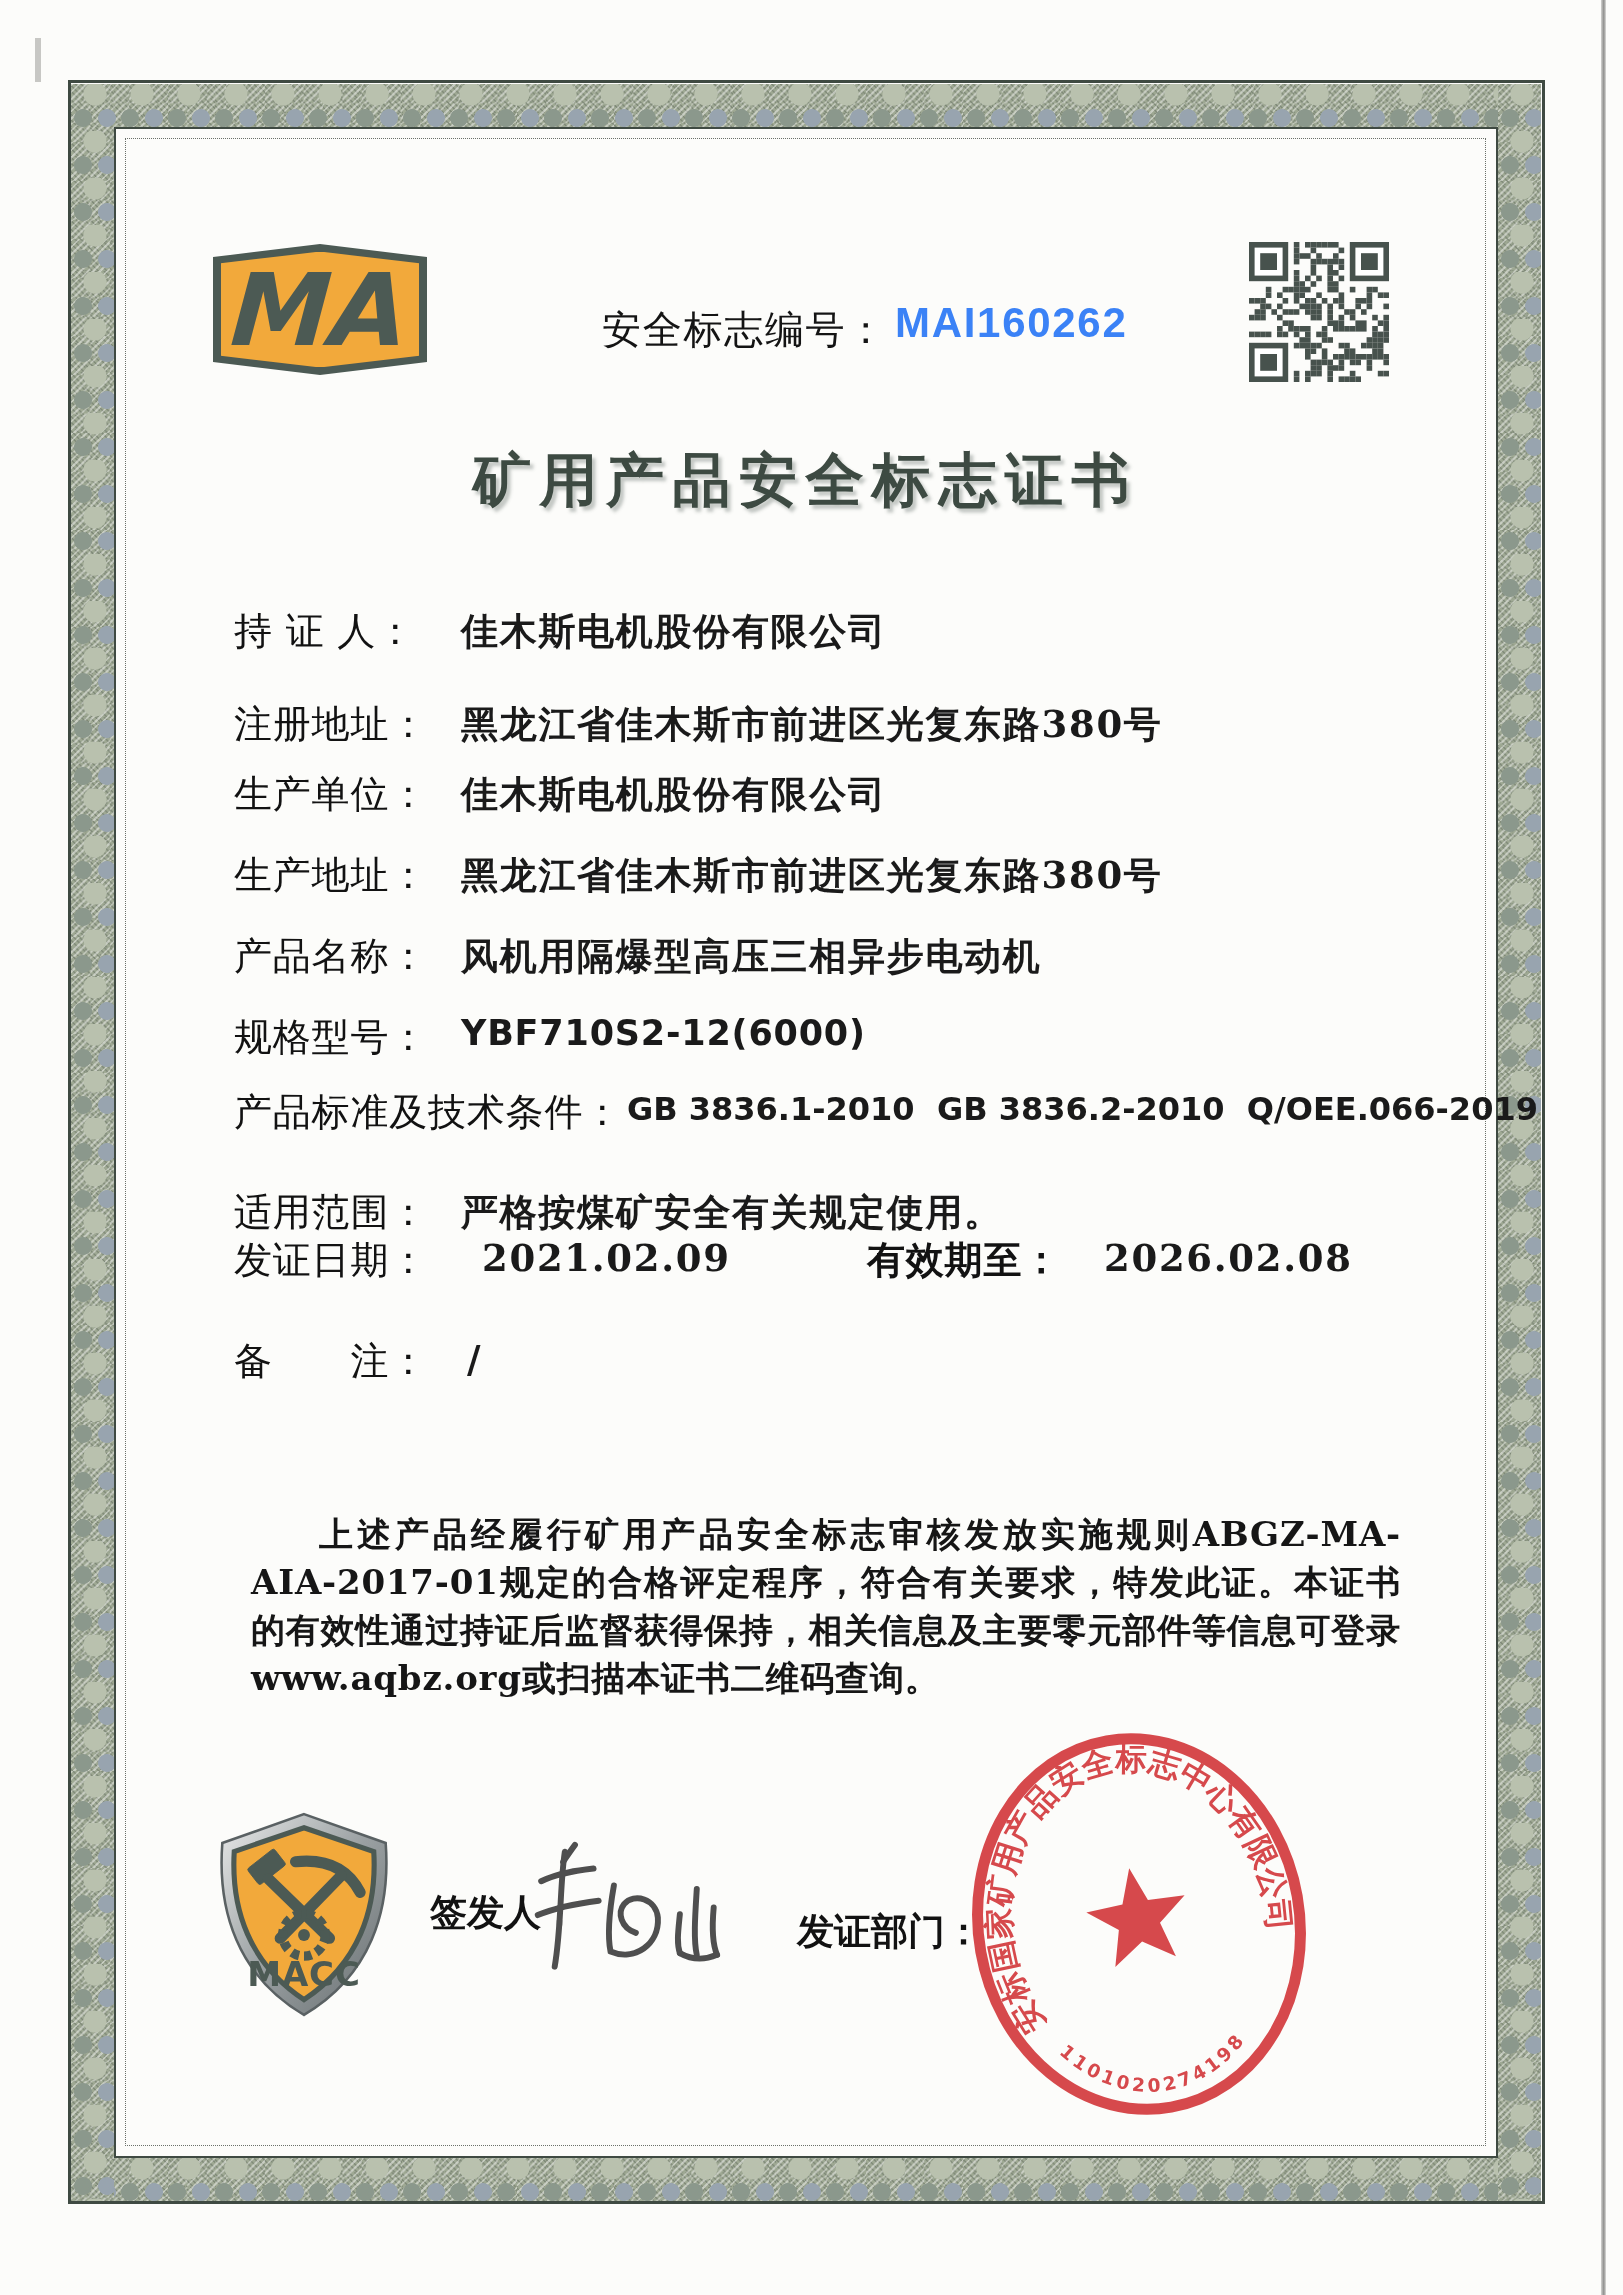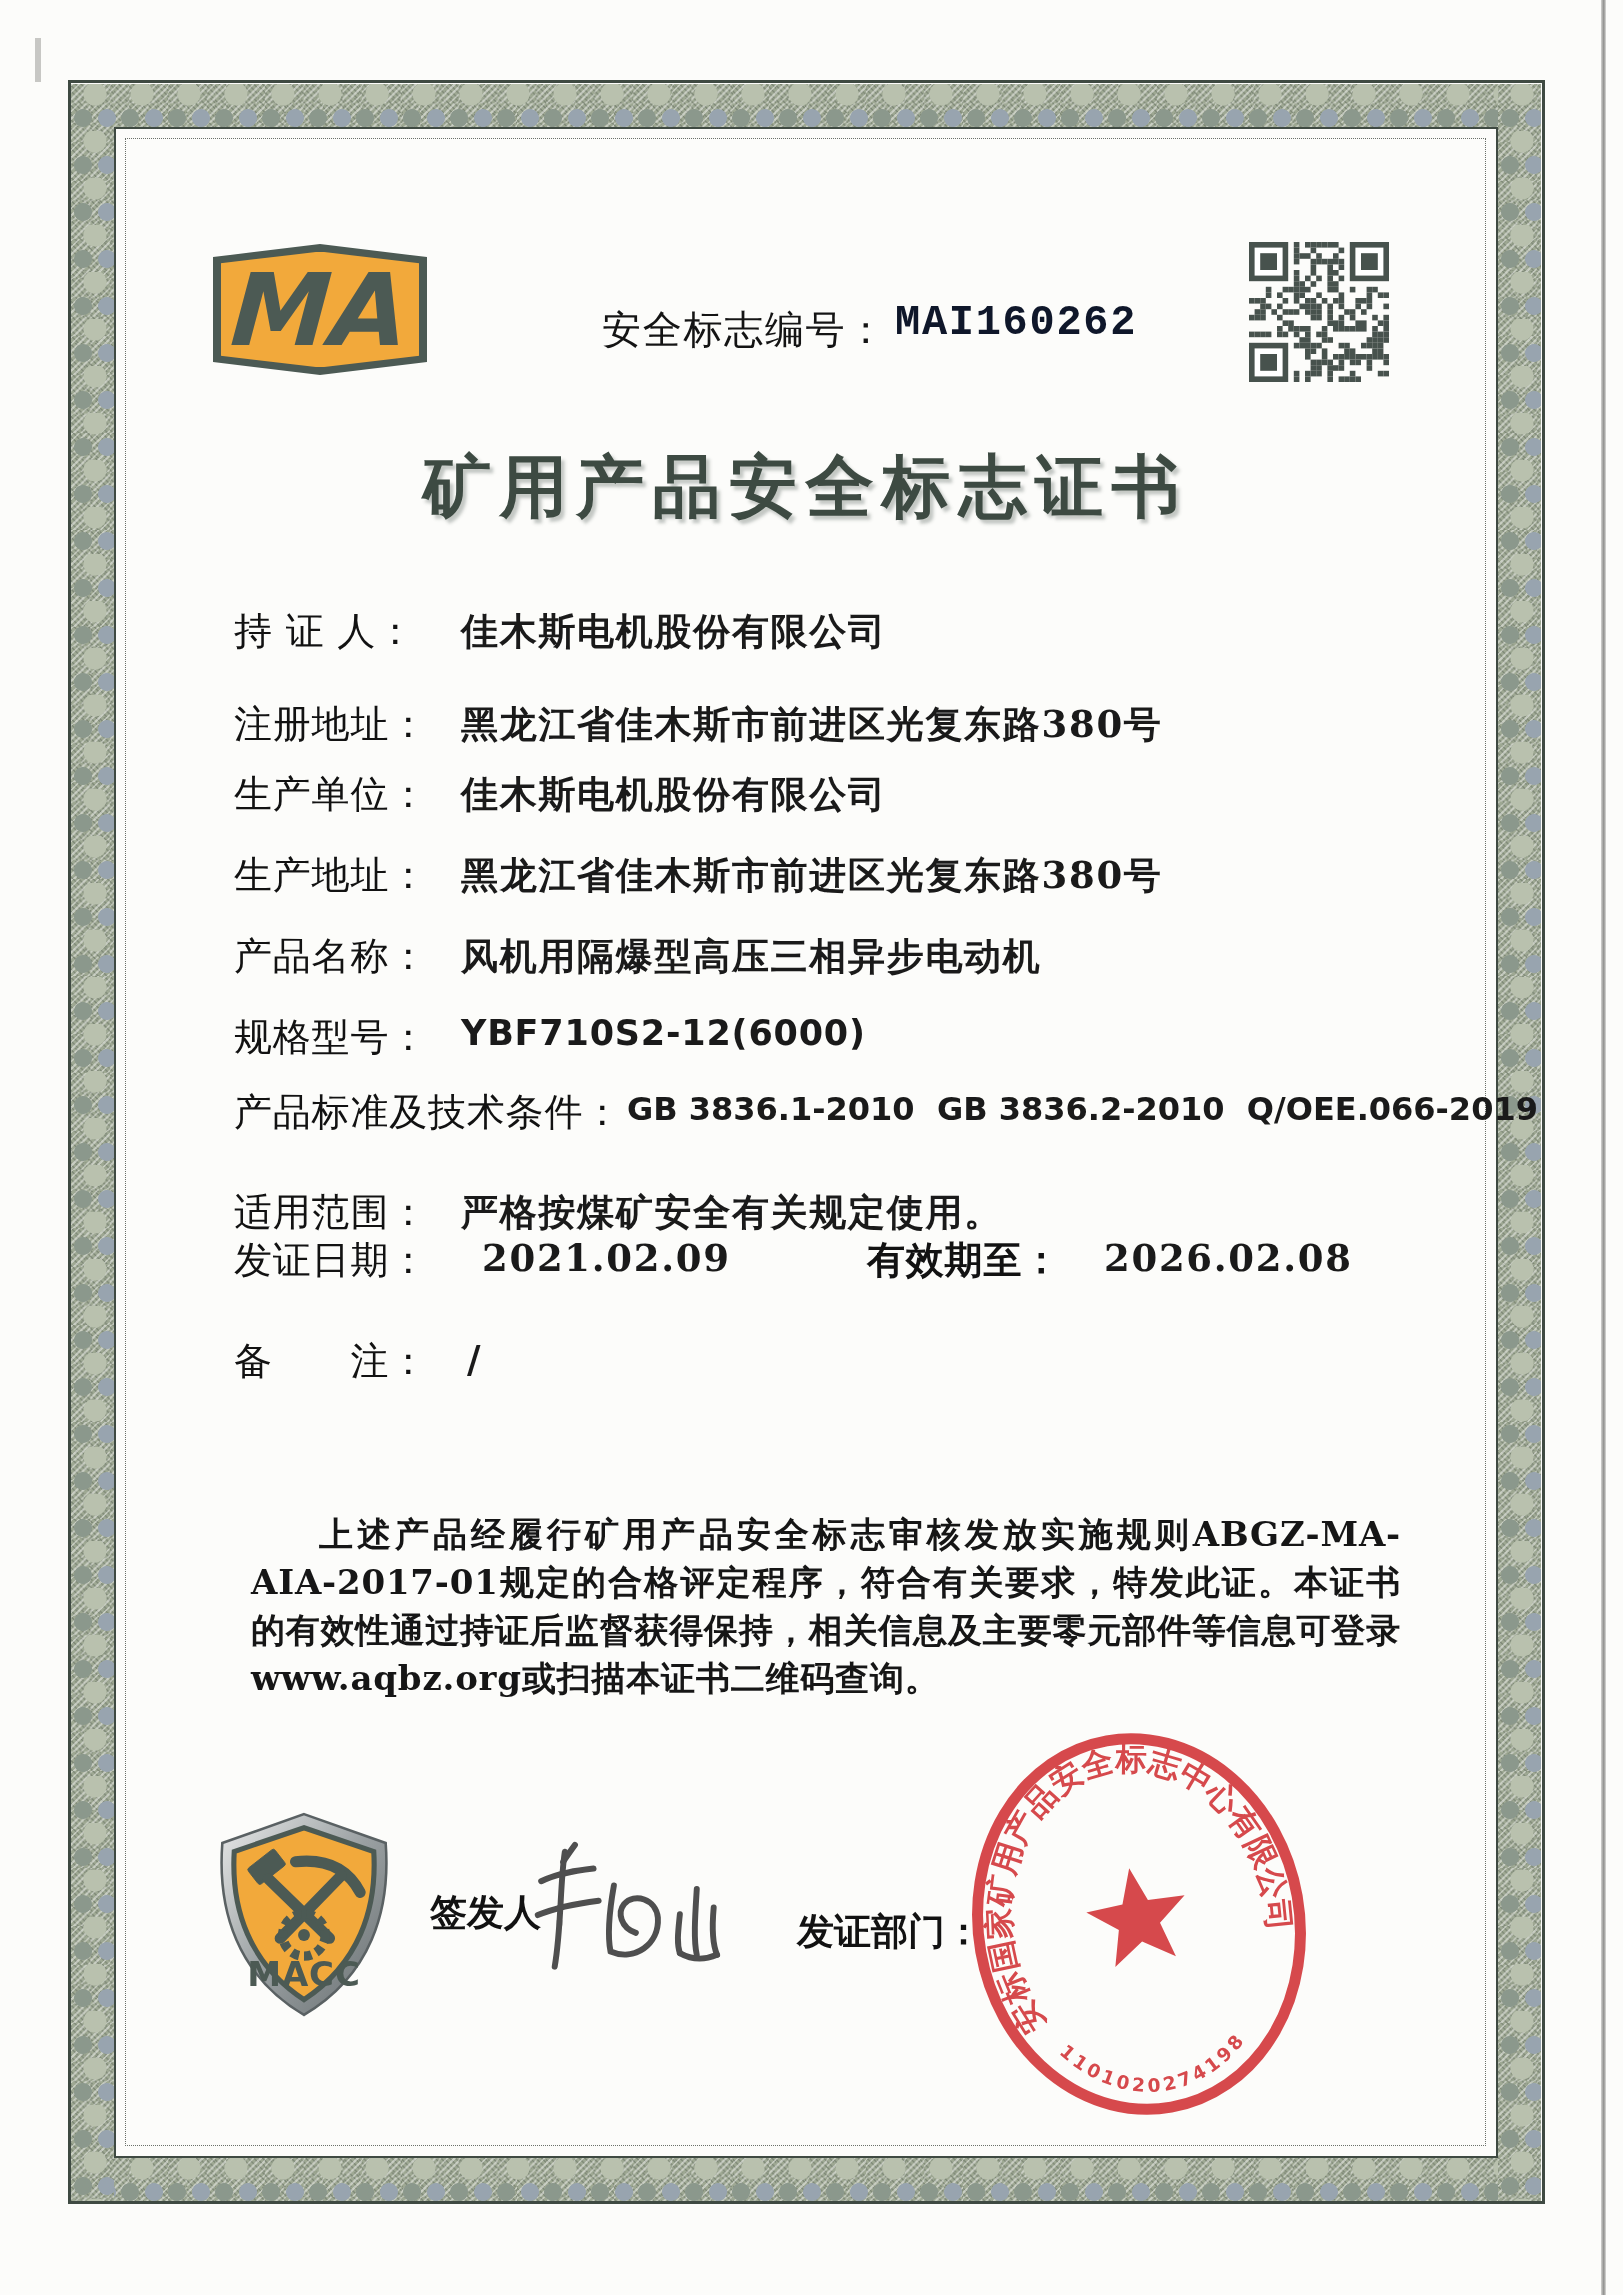--- a/index.html
+++ b/index.html
@@ -34,27 +34,27 @@
   .ma-hex-outer{position:absolute;inset:0;background:#4c5a54;
      clip-path:polygon(50% 0,100% 10%,100% 90%,50% 100%,0 90%,0 10%);}
   .ma-hex-inner{position:absolute;left:7.6px;top:7.6px;right:7.6px;bottom:7.6px;background:#f2a93b;
      clip-path:polygon(50% 0,100% 10%,100% 90%,50% 100%,0 90%,0 10%);}
   .ma-text{position:absolute;left:0;right:0;top:5px;text-align:center;
      font-family:"DejaVu Sans",sans-serif;font-weight:bold;font-style:italic;
      font-size:100px;line-height:123px;color:#4c5a54;transform:skewX(-4deg);}
   .hdr-label{position:absolute;left:602px;top:303px;font-size:39px;font-weight:400;
      color:#141414;letter-spacing:1.7px;}
   .hdr-number{position:absolute;left:895px;top:299px;font-size:42px;font-weight:bold;
-     font-family:Liberation Mono, monospace;letter-spacing:1.7px;color:#0f172a;}
+     font-family:Liberation Sans, sans-serif;letter-spacing:1.7px;color:#3b82f6;}
   .qr{position:absolute;left:1249px;top:242px;width:140px;height:140px;}
 
   
   .cert-title{position:absolute;left:129px;top:442px;width:1353px;text-align:center;
      font-family:Liberation Serif, serif;font-weight:bold;
-     font-size:68px;letter-spacing:8.5px;color:#3d4a42;
+     font-size:58px;letter-spacing:8.5px;color:#3d4a42;
      text-shadow:3.4px 4.2px 3.4px rgba(61,74,66,.30);white-space:nowrap;}
 
   
   .row{position:absolute;left:234px;height:51px;width:1226px;}
   .f-label{position:absolute;left:0;top:0;font-size:38px;font-weight:400;color:#121212;
      white-space:pre;letter-spacing:0.8px;}
   .f-value{position:absolute;left:227px;top:0.8px;font-size:37px;font-weight:bold;
      font-family:"DejaVu Serif","Liberation Serif",serif;color:#1a1a1a;
      letter-spacing:1.7px;white-space:pre;}
   .r1{top:606px;}.r2{top:687px;margin-top:12px;}.r3{top:769px;}.r4{top:850px;}.r5{top:931px;}

